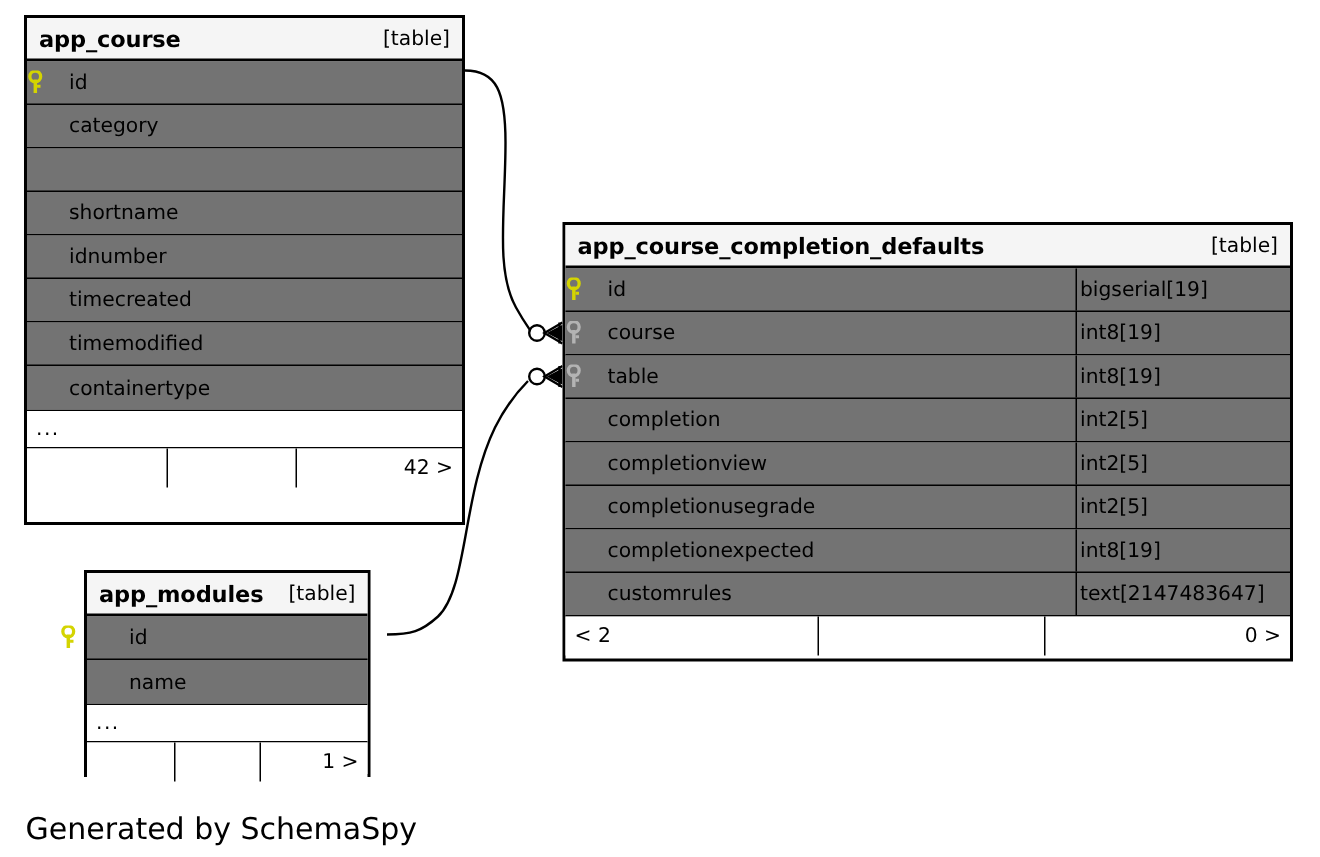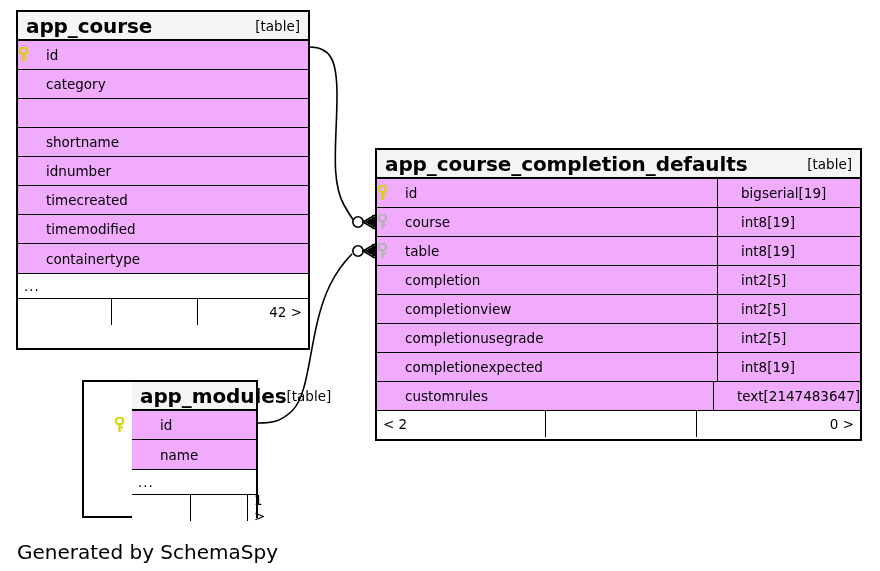--- a/index.html
+++ b/index.html
@@ -47,55 +47,55 @@
     align-items: center;
     justify-content: space-between;
     background: #f5f5f5;
     border-bottom: 2px solid #000000;
     box-sizing: border-box;
     height: 29px;
     padding: 0 8px;
   }
   .tbl-title {
     font-weight: bold;
-    font-size: 20px;
+    font-size: 15px;
     letter-spacing: -0.1px;
     white-space: nowrap;
   }
   .tbl-tag {
     font-size: 13.5px;
     white-space: nowrap;
   }
 
   .row {
     display: flex;
     align-items: stretch;
     border-bottom: 1.5px solid #000000;
     box-sizing: border-box;
     height: 29px;
-    background: #f0abfc;
+    background: #737373;
   }
   .row:last-child { border-bottom: none; }
 
   .cell-name {
     display: flex;
     align-items: center;
     flex: 1 1 auto;
     min-width: 0;
     padding-left: 8px;
     box-sizing: border-box;
     font-size: 13.5px;
     white-space: nowrap;
     overflow: hidden;
   }
   .cell-type {
     display: flex;
     align-items: center;
     box-sizing: border-box;
-    padding-left: 23px;
+    padding-left: 2px;
     border-left: 1.5px solid #000000;
     font-size: 13.5px;
     white-space: nowrap;
   }
 
   
   .keyslot {
     width: 20px;
     flex: 0 0 20px;
     display: flex;
@@ -153,22 +153,22 @@
   }
   #tbl-ccd .cell-type { flex: 0 0 143px; }
   #tbl-ccd .row { height: 29px; }
   #tbl-ccd .row-footer { height: 26px; }
   #tbl-ccd .foot-cell:nth-child(1) { flex: 0 0 168px; }
   #tbl-ccd .foot-cell:nth-child(2) { flex: 0 0 151px; }
   #tbl-ccd .foot-cell:nth-child(3) { flex: 1 1 auto; }
 
   
   #tbl-app-modules {
-    left: 82px; top: 380px;
-    width: 176px; height: 138px; padding-left: 48px;
+    left: 56px; top: 380px;
+    width: 191px; height: 138px;
   }
   #tbl-app-modules .cell-name { padding-left: 26px; }
   #tbl-app-modules .keyslot { margin-left: -18px; }
   #tbl-app-modules .foot-cell:nth-child(1) { flex: 0 0 58px; }
   #tbl-app-modules .foot-cell:nth-child(2) { flex: 0 0 57px; }
   #tbl-app-modules .foot-cell:nth-child(3) { flex: 1 1 auto; }
 
   
   #tbl-app-course .foot-cell:nth-child(1) { flex: 0 0 93px; }
   #tbl-app-course .foot-cell:nth-child(2) { flex: 0 0 86px; }

